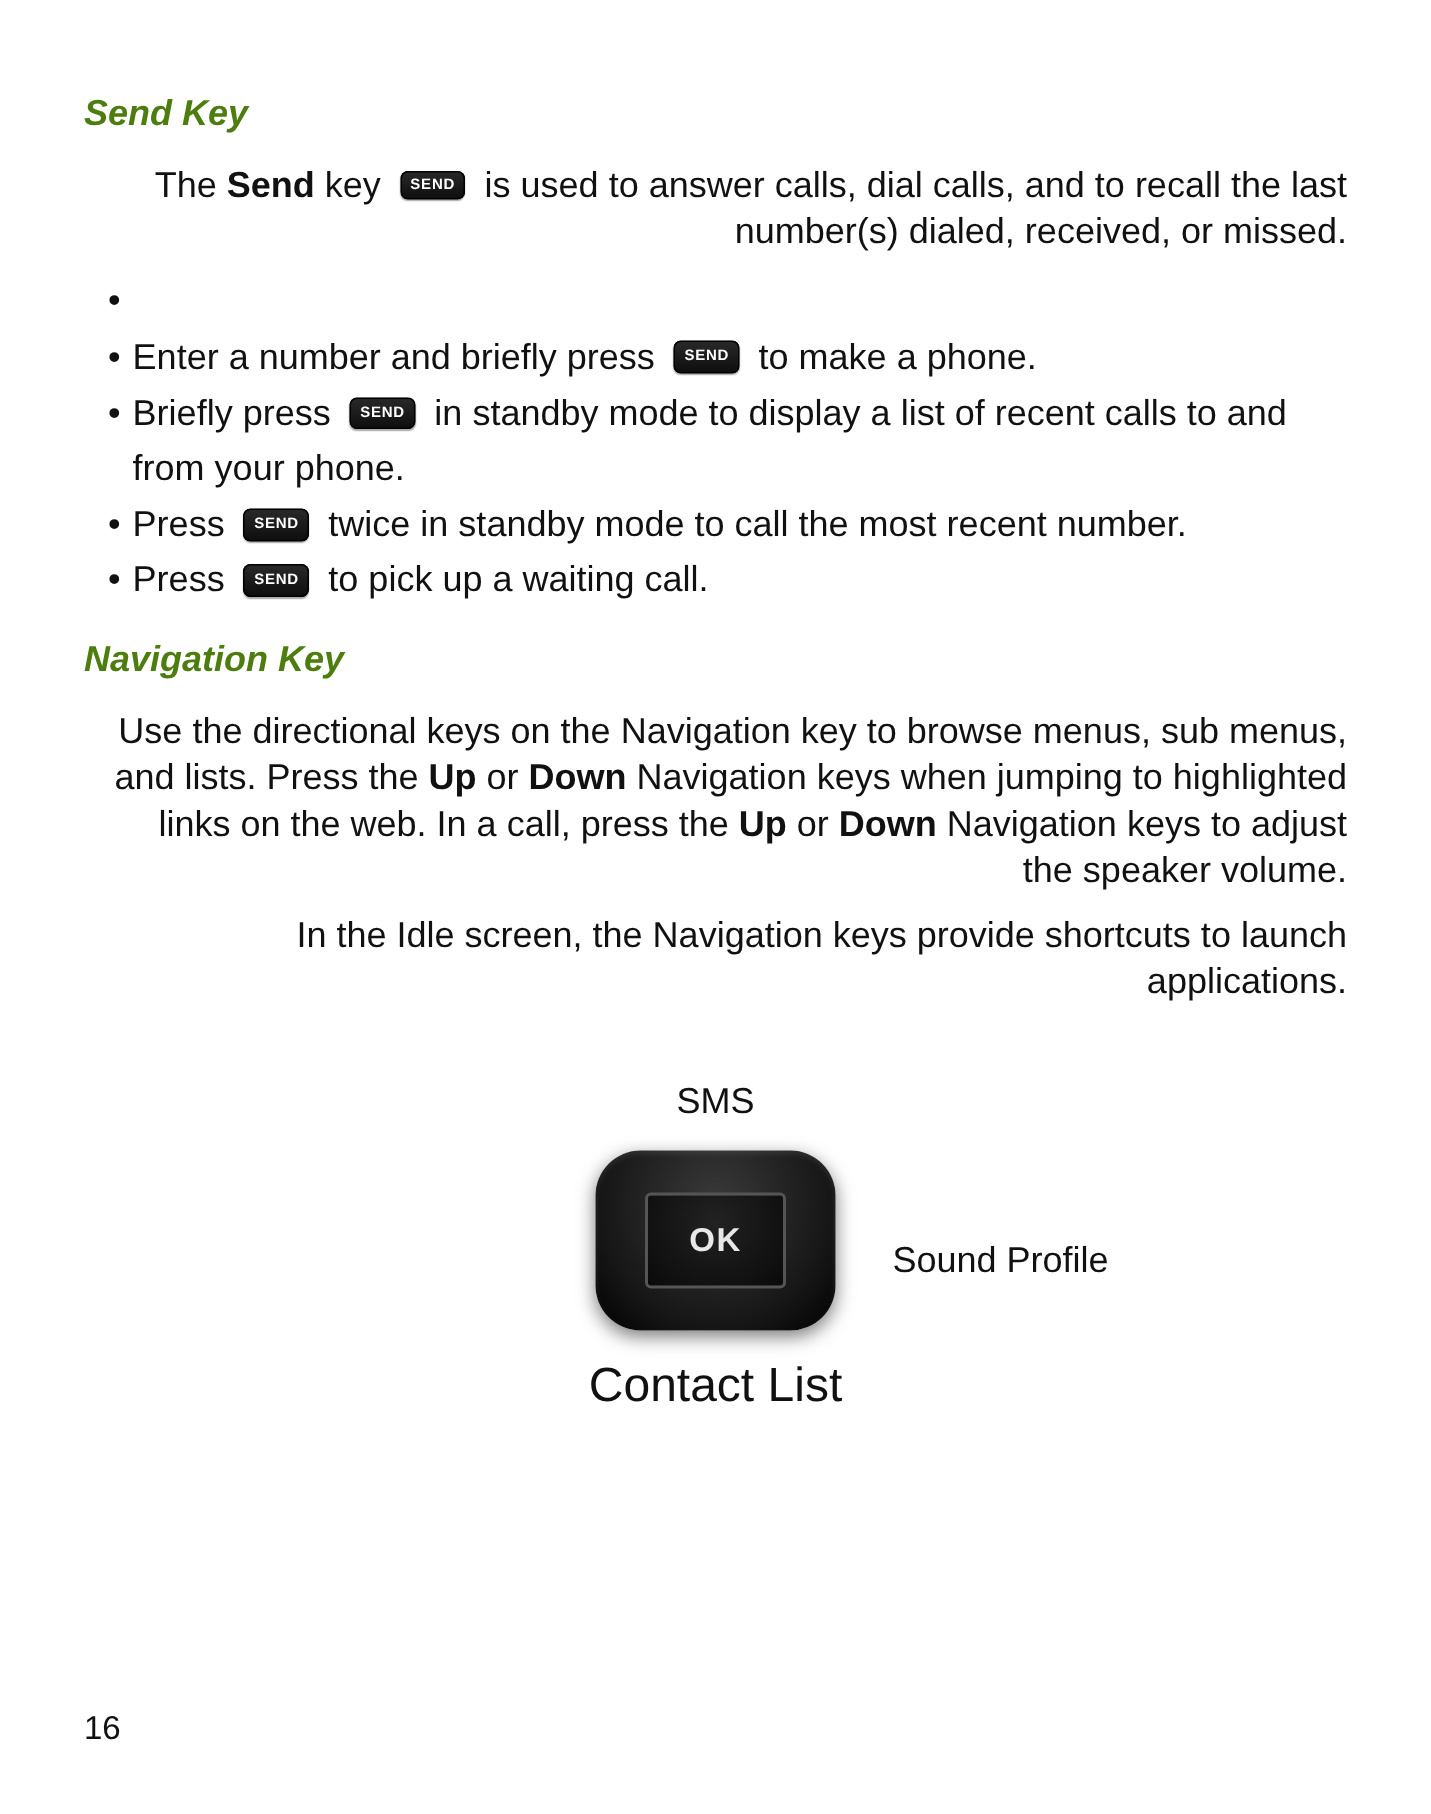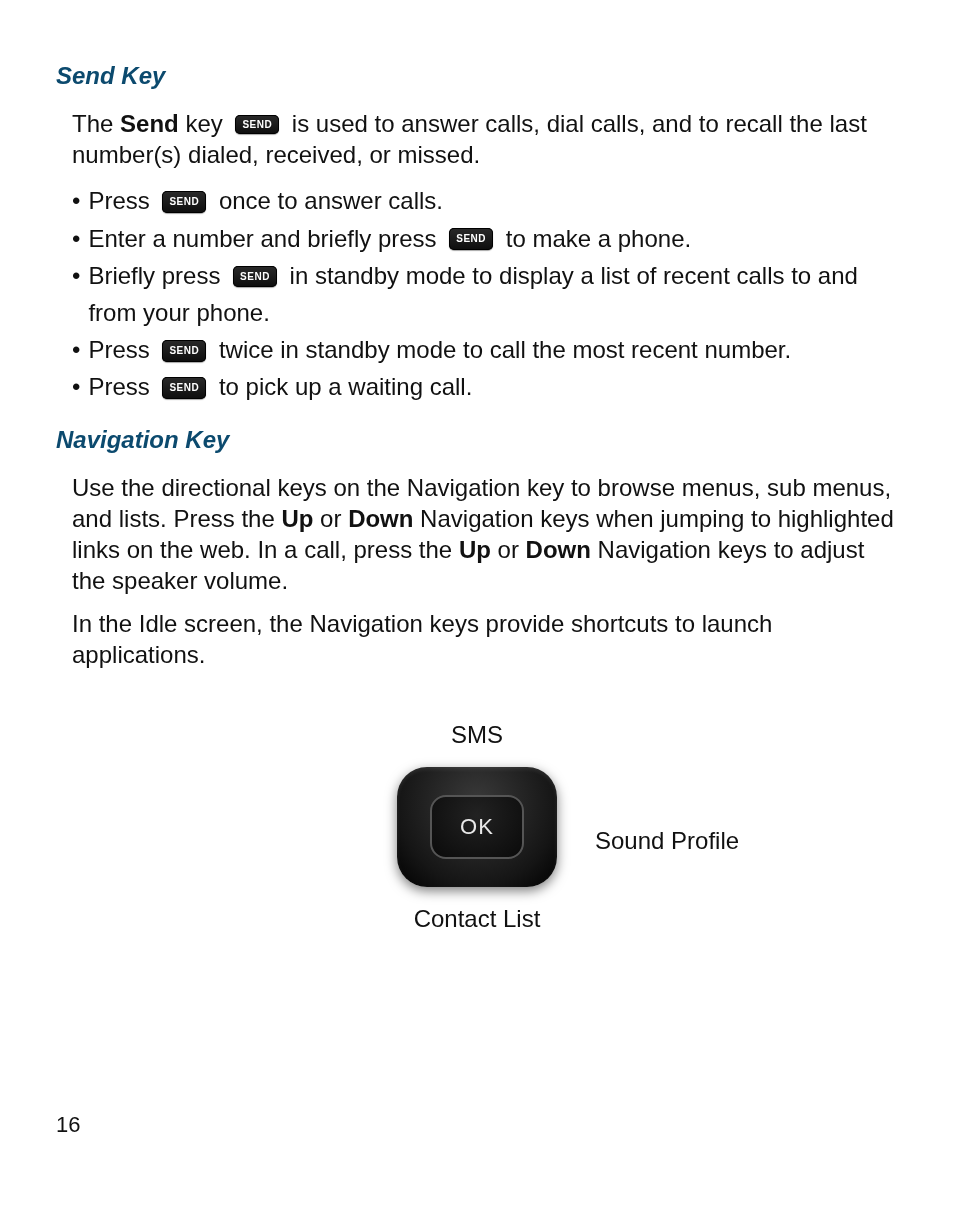--- a/index.html
+++ b/index.html
@@ -7,29 +7,30 @@
     padding: 50px 56px;
     font-family: Arial, Helvetica, sans-serif;
     color: #111;
     width: 954px;
     box-sizing: border-box;
     background: #fff;
   }
   .section-heading {
     font-weight: bold;
     font-style: italic;
-    color: #0c4a6e;
+    color: #4d7c0f;
     font-size: 24px;
     margin: 12px 0 18px 0;
   }
   .para {
     font-size: 24px;
     line-height: 1.3;
     margin: 0 0 12px 0;
     padding-left: 16px;
+    text-align: right;
   }
   .bullet-list {
     margin: 0 0 20px 0;
     padding-left: 16px;
   }
   .bullet-item {
     font-size: 24px;
     line-height: 1.55;
     display: flex;
     align-items: baseline;
@@ -60,67 +61,64 @@
     display: grid;
     grid-template-columns: 1fr 180px 1fr;
     grid-template-rows: auto auto auto;
     align-items: center;
     justify-items: center;
     row-gap: 18px;
   }
   .nav-top { grid-column: 2; grid-row: 1; font-size: 24px; }
   .nav-left { grid-column: 1; grid-row: 2; font-size: 24px; justify-self: end; padding-right: 28px; }
   .nav-right { grid-column: 3; grid-row: 2; font-size: 24px; justify-self: start; padding-left: 28px; margin-top: 28px; }
-  .nav-bottom { grid-column: 2; grid-row: 3; font-size: 24px; }
+  .nav-bottom { grid-column: 2; grid-row: 3; font-size: 32px; }
   .nav-key {
     grid-column: 2; grid-row: 2;
     width: 160px; height: 120px;
     background: radial-gradient(ellipse at 50% 30%, #3a3a3a 0%, #151515 70%, #000 100%);
     border-radius: 30px;
     box-shadow: 0 4px 12px rgba(0,0,0,.5), inset 0 2px 4px rgba(255,255,255,.1);
     display: flex;
     align-items: center;
     justify-content: center;
     position: relative;
   }
   .nav-key-inner {
     width: 90px; height: 60px;
     border: 2px solid #555;
-    border-radius: 16px;
+    border-radius: 4px;
     display: flex;
     align-items: center;
     justify-content: center;
     color: #e8e8e8;
-    font-weight: normal;
+    font-weight: bold;
     font-size: 22px;
     letter-spacing: 1px;
     background: radial-gradient(ellipse at 50% 30%, #222 0%, #0a0a0a 100%);
   }
   .page-num {
     position: absolute;
     left: 56px;
-    bottom: 71px;
+    bottom: 44px;
     font-size: 22px;
   }
 </style>
 </head>
 <body>
 
 <div class="section-heading">Send Key</div>
 
 <p class="para">
   <span>The </span><span class="b">Send</span><span> key </span><span class="send-badge">SEND</span><span> is used to answer calls, dial calls, and to recall the last number(s) dialed, received, or missed.</span>
 </p>
 
 <div class="bullet-list">
   <div class="bullet-item">
     <span class="bullet-dot">•</span>
-    <span>
-      <span>Press </span><span class="send-badge">SEND</span><span> once to answer calls.</span>
-    </span>
   </div>
   <div class="bullet-item">
     <span class="bullet-dot">•</span>
     <span>
       <span>Enter a number and briefly press </span><span class="send-badge">SEND</span><span> to make a phone.</span>
     </span>
   </div>
   <div class="bullet-item">
     <span class="bullet-dot">•</span>
     <span>

